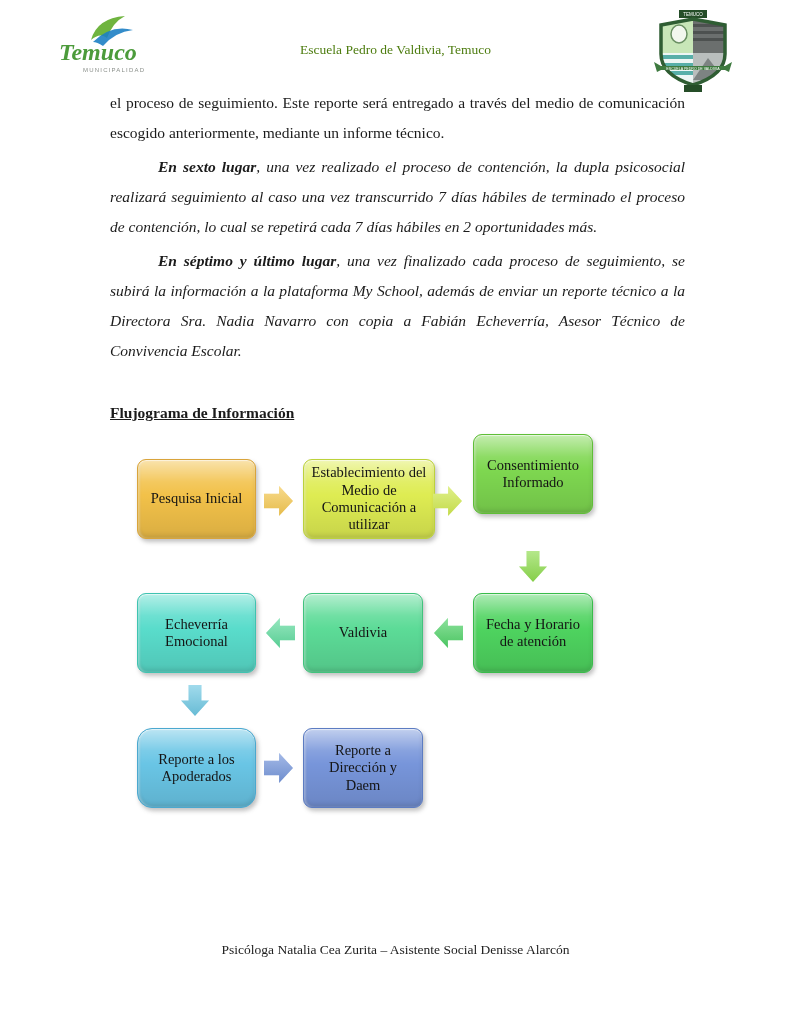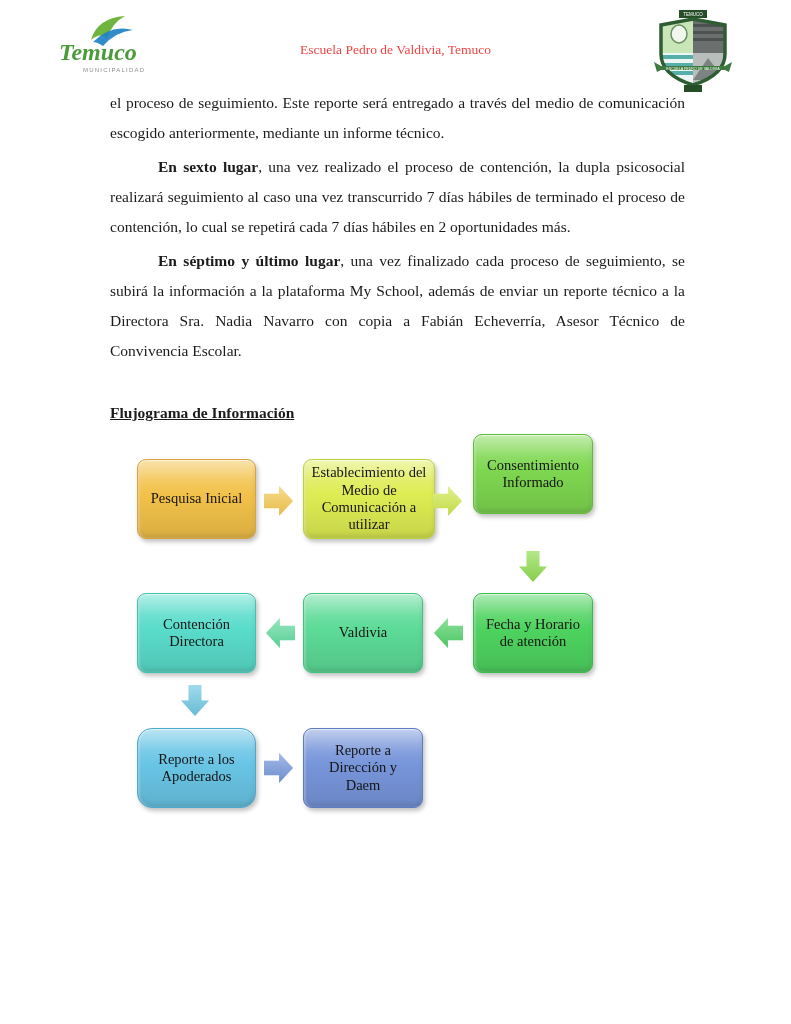--- a/index.html
+++ b/index.html
@@ -5,30 +5,30 @@
   * { margin:0; padding:0; box-sizing:border-box; }
   html,body { background:#ffffff; }
   .page {
     position:relative; width:791px; height:1024px; margin:0 auto;
     background:#ffffff; overflow:hidden;
     font-family:"Liberation Serif", serif; color:#1b1b1b;
   }
   
   .hdr-title {
     position:absolute; top:42px; left:0; width:100%;
-    text-align:center; font-size:13.5px; color:#ef4444;
+    text-align:center; font-size:13.5px; color:#4d7c0f;
   }
   .logo { position:absolute; left:53px; top:14px; width:96px; height:66px; }
   .crest { position:absolute; left:646px; top:10px; width:94px; height:86px; }
   
   .content { position:absolute; left:110px; top:88px; width:575px; }
   .content p {
     font-size:15.5px; line-height:30px; text-align:justify; margin-bottom:4px;
   }
-  .content p.indent { text-indent:48px; }
+  .content p.indent { text-indent:48px;font-style:italic; }
   .lead { font-weight:bold; }
   .section-heading {
     margin-top:32px; text-align:center; font-weight:bold;
     text-decoration:underline; font-size:15.5px; text-indent:0 !important;
   }
   
   .node {
     position:absolute; display:flex; align-items:center; justify-content:center;
     text-align:center; padding:4px 6px;
     font-size:14.5px; line-height:1.2; color:#141414;
@@ -128,29 +128,30 @@
 
     <div class="node" style="left: 473px; top: 593px; width: 120px; height: 80px; --fill: #4ED35F; --edge: #38BC4A;">
       <span>Fecha y Horario de atención</span>
     </div>
     <div class="arrow left" style="left: 434px; top: 618px; width: 29px; height: 30px; --fill: #4FD167;"></div>
     <div class="node" style="left: 303px; top: 593px; width: 120px; height: 80px; --fill: #5CDB97; --edge: #41C37D;">
       <span>Valdivia</span>
     </div>
     <div class="arrow left" style="left: 266px; top: 618px; width: 29px; height: 30px; --fill: #5EDA9D;"></div>
     <div class="node" style="left: 137px; top: 593px; width: 119px; height: 80px; --fill: #59DCCB; --edge: #3FC3B1;">
-      <span>Contención Directora</span>
+      <span>Echeverría Emocional</span>
     </div>
     <div class="arrow down" style="left: 181px; top: 685px; width: 28px; height: 31px; --fill: #6EC7E2;"></div>
 
     <div class="node" style="left: 137px; top: 728px; width: 119px; height: 80px; border-radius: 15px; --fill: #69C5E5; --edge: #4BA8CF;">
       <span>Reporte a los Apoderados</span>
     </div>
     <div class="arrow right" style="left: 264px; top: 753px; width: 29px; height: 30px; --fill: #7495DA;"></div>
     <div class="node" style="left: 303px; top: 728px; width: 120px; height: 80px; --fill: #7795DA; --edge: #5C7CC2;">
       <span>Reporte a Dirección y Daem</span>
     </div>
   </div>
 
   <div class="footer">
+    <div class="f-line">Psicóloga Natalia Cea Zurita – Asistente Social Denisse Alarcón</div>
   </div>
 
 </div>
 
 </body></html>

